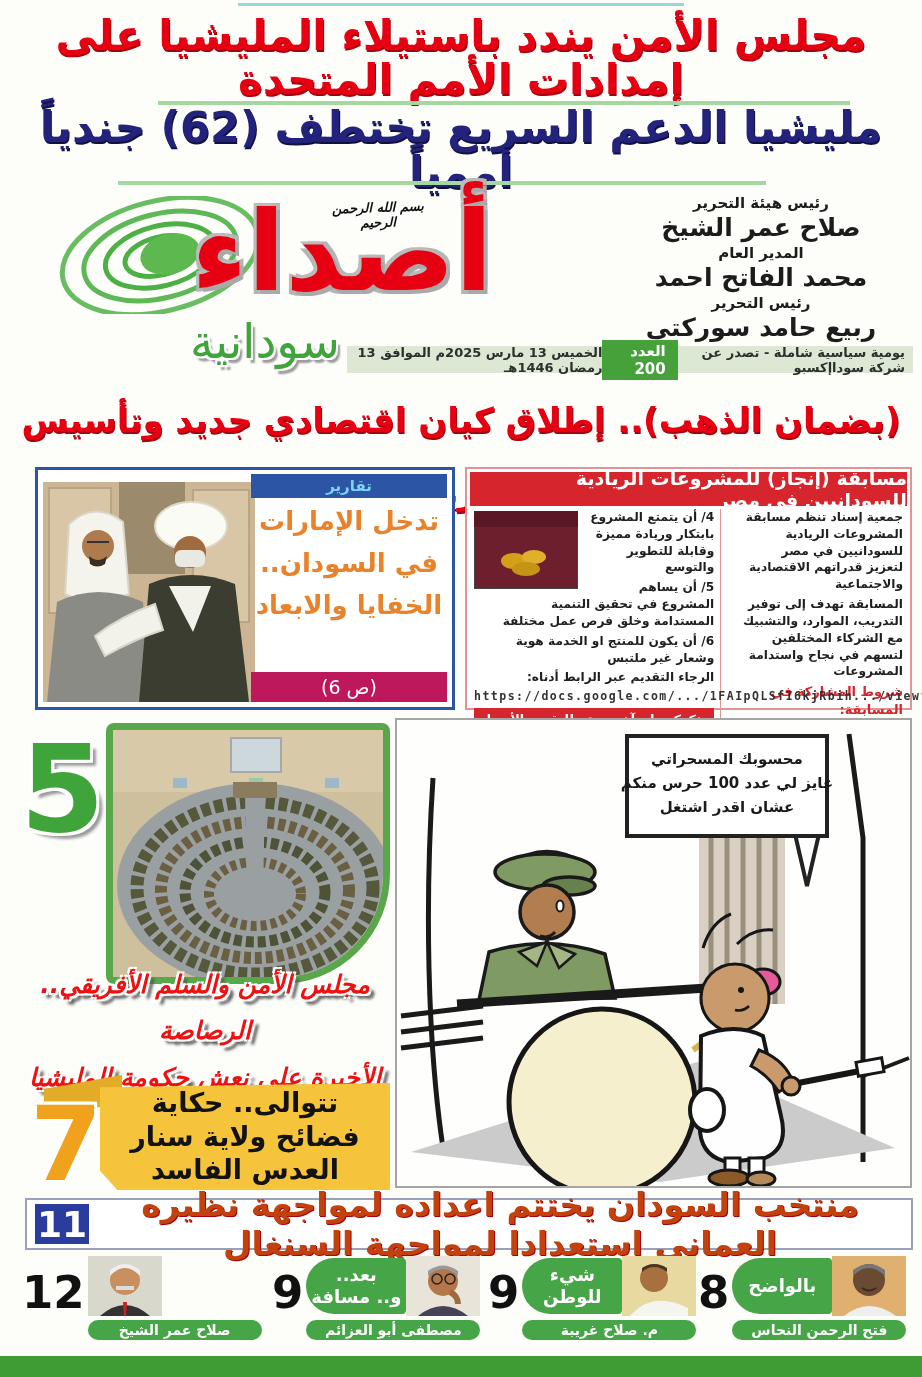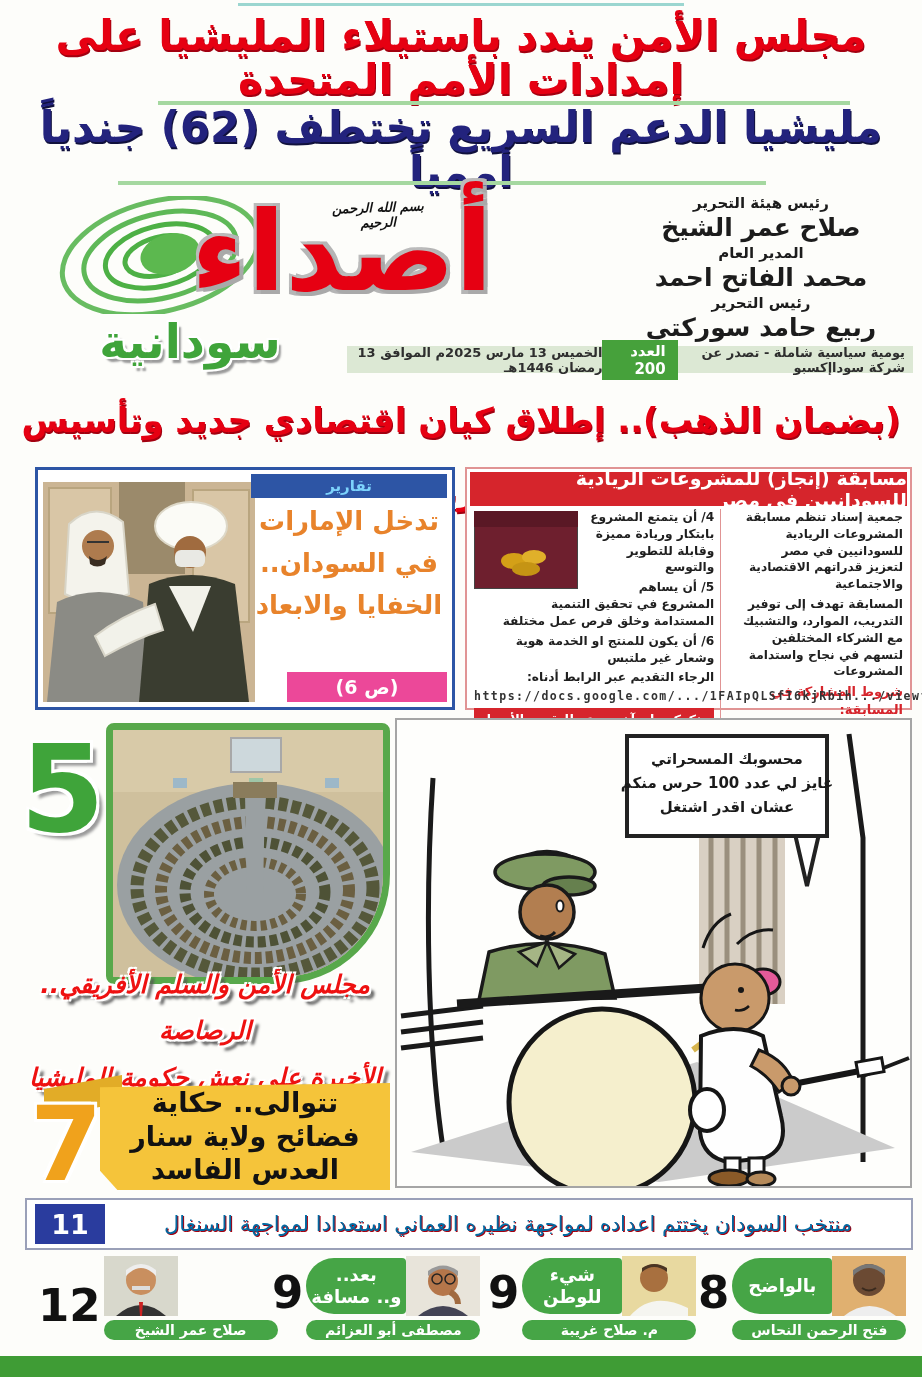--- a/index.html
+++ b/index.html
@@ -16,41 +16,41 @@
   .rule2{top:181px;left:118px;width:648px;}
   .headline-second{top:105px;left:14px;width:894px;text-align:center;color:#23237d;
     font-size:43px;font-weight:900;line-height:1.05;text-shadow:1px 2px 0 #11113d;}
   
   .bismillah{top:200px;left:318px;width:120px;text-align:center;font-size:13px;font-style:italic;
     color:#111;transform:rotate(-2deg);font-weight:bold;}
   .logo-waves{top:196px;left:42px;width:215px;height:118px;}
   .logo-title{top:192px;left:92px;width:500px;text-align:center;color:#e60012;font-size:110px;
     font-weight:900;line-height:1.1;
     text-shadow:4px 4px 0 #a9a9a9,-3px -3px 0 #bbb,4px -3px 0 #b5b5b5,-3px 4px 0 #b5b5b5;}
-  .logo-subtitle{top:314px;left:40px;width:300px;text-align:center;color:#3fa43a;font-size:47px;
-    font-weight:700;text-shadow:2px 2px 0 #fff,-2px -2px 0 #fff,2px -2px 0 #fff,-2px 2px 0 #fff,4px 5px 2px #9a9a9a;}
+  .logo-subtitle{top:314px;left:40px;width:300px;text-align:right;color:#3fa43a;font-size:47px;
+    font-weight:400;text-shadow:2px 2px 0 #fff,-2px -2px 0 #fff,2px -2px 0 #fff,-2px 2px 0 #fff,4px 5px 2px #9a9a9a;}
   .staff{top:192px;left:608px;width:306px;text-align:center;color:#1c1c1c;}
   .staff .role{font-size:15px;font-weight:bold;margin-top:2px;}
   .staff .name{font-size:25px;font-weight:900;margin-top:1px;}
   
   .info-bar{top:346px;left:347px;width:566px;height:27px;background:#dce8d4;display:flex;
     align-items:center;justify-content:space-between;padding:0 8px;font-size:13px;font-weight:bold;color:#2e2e2e;}
   .issue-box{background:#46a13b;color:#fff;font-size:15px;font-weight:900;padding:2px 12px;}
   
   .gold-headline{top:384px;left:12px;width:898px;height:72px;line-height:72px;text-align:center;
     color:#e60012;font-size:34px;font-weight:900;text-shadow:1px 2px 0 #a30010;}
   
   .reports-box{top:467px;left:35px;width:420px;height:243px;border:3px solid #2d55a5;background:#fff;}
   .reports-photo{left:5px;top:12px;width:212px;height:220px;}
   .reports-tag{right:5px;top:4px;width:196px;height:24px;background:#2d55a5;color:#7dd3fc;font-size:15px;
     font-weight:900;text-align:center;line-height:24px;}
   .reports-title{right:5px;top:30px;width:196px;color:#e8832b;font-size:26px;font-weight:900;
     text-align:center;line-height:1.62;}
-  .reports-pageref{right:5px;bottom:5px;width:160px;height:30px;background:#ec4899;color:#fff;
-    font-size:19px;font-weight:700;text-align:center;line-height:30px;}
+  .reports-pageref{right:5px;bottom:5px;width:196px;height:30px;background:#be185d;color:#fff;
+    font-size:19px;font-weight:400;text-align:center;line-height:30px;}
   
   .contest-box{top:467px;left:465px;width:447px;height:243px;border:2px solid #e09494;background:#fff;padding:3px;}
   .contest-header{height:34px;background:#d6252c;color:#fff;font-size:19px;font-weight:900;
     display:flex;align-items:center;justify-content:center;}
   .contest-body{display:flex;direction:rtl;padding:3px 4px;gap:6px;}
   .contest-col{font-size:12.2px;font-weight:bold;color:#1f1f1f;line-height:1.38;text-align:right;}
   .col-right{width:44%;border-left:1px solid #e09494;padding-left:5px;}
   .col-left{width:56%;}
   .contest-col p{margin:0 0 3px 16px;}
   .cond-head{color:#d6252c;font-size:13px;}
@@ -74,36 +74,36 @@
     display:flex;flex-direction:column;justify-content:center;text-align:center;}
   .scandal-banner .line{font-size:27px;font-weight:900;color:#121212;line-height:1.25;}
   .scandal-num{left:30px;top:1092px;width:80px;font-size:104px;font-weight:900;color:#f0a21c;line-height:1;
     text-shadow:3px 3px 0 #fff,-3px -3px 0 #fff,3px -3px 0 #fff,-3px 3px 0 #fff;}
   
   .cartoon-box{left:395px;top:718px;width:517px;height:470px;border:2px solid #a5a5a5;background:#fff;}
   .cartoon-box svg{display:block;}
   
   .sports-bar{top:1198px;left:25px;width:888px;height:52px;border:2px solid #9aa0b8;background:#fff;
     display:flex;align-items:center;padding:0 8px;gap:8px;}
-  .sports-num{background:#2a3c9e;color:#fff;width:70px;height:40px;font-size:27px;font-weight:900;
+  .sports-num{background:#2a3c9e;color:#fff;width:54px;height:40px;font-size:36px;font-weight:900;
     display:flex;align-items:center;justify-content:center;flex:0 0 auto;}
-  .sports-headline{flex:1;text-align:center;color:#0369a1;font-size:21px;font-weight:400;
+  .sports-headline{flex:1;text-align:center;color:#c2410c;font-size:33px;font-weight:700;
     text-shadow:1px 1px 0 #a30010;}
   
   .col-group{top:1258px;display:flex;align-items:flex-start;}
   .col-page{font-size:45px;font-weight:900;color:#111;line-height:1;margin:12px 3px 0 0;}
   .col-stack{display:flex;flex-direction:column;}
   .col-toprow{display:flex;}
   .col-titlebox{background:#46a546;color:#fff;width:100px;height:56px;border-radius:28px 4px 4px 28px;
     display:flex;flex-direction:column;align-items:center;justify-content:center;
     font-size:18px;font-weight:900;line-height:1.2;text-align:center;}
   .col-photo{width:74px;height:60px;margin-top:-2px;}
   .col-pill{margin-top:4px;background:#46a546;color:#fff;border-radius:12px;font-size:14px;font-weight:bold;
     text-align:center;padding:2px 0;width:174px;}
-  .g1{left:38px;align-items:center;} .g2{left:272px;} .g3{left:488px;} .g4{left:698px;}
+  .g1{left:22px;} .g2{left:272px;} .g3{left:488px;} .g4{left:698px;}
   
   .bottom-strip{left:0;bottom:0;width:922px;height:21px;background:#3f9c35;}
 </style>
 </head>
 <body>
 
 <div id="page">
 
   <div class="abs teal-line"></div>
 

